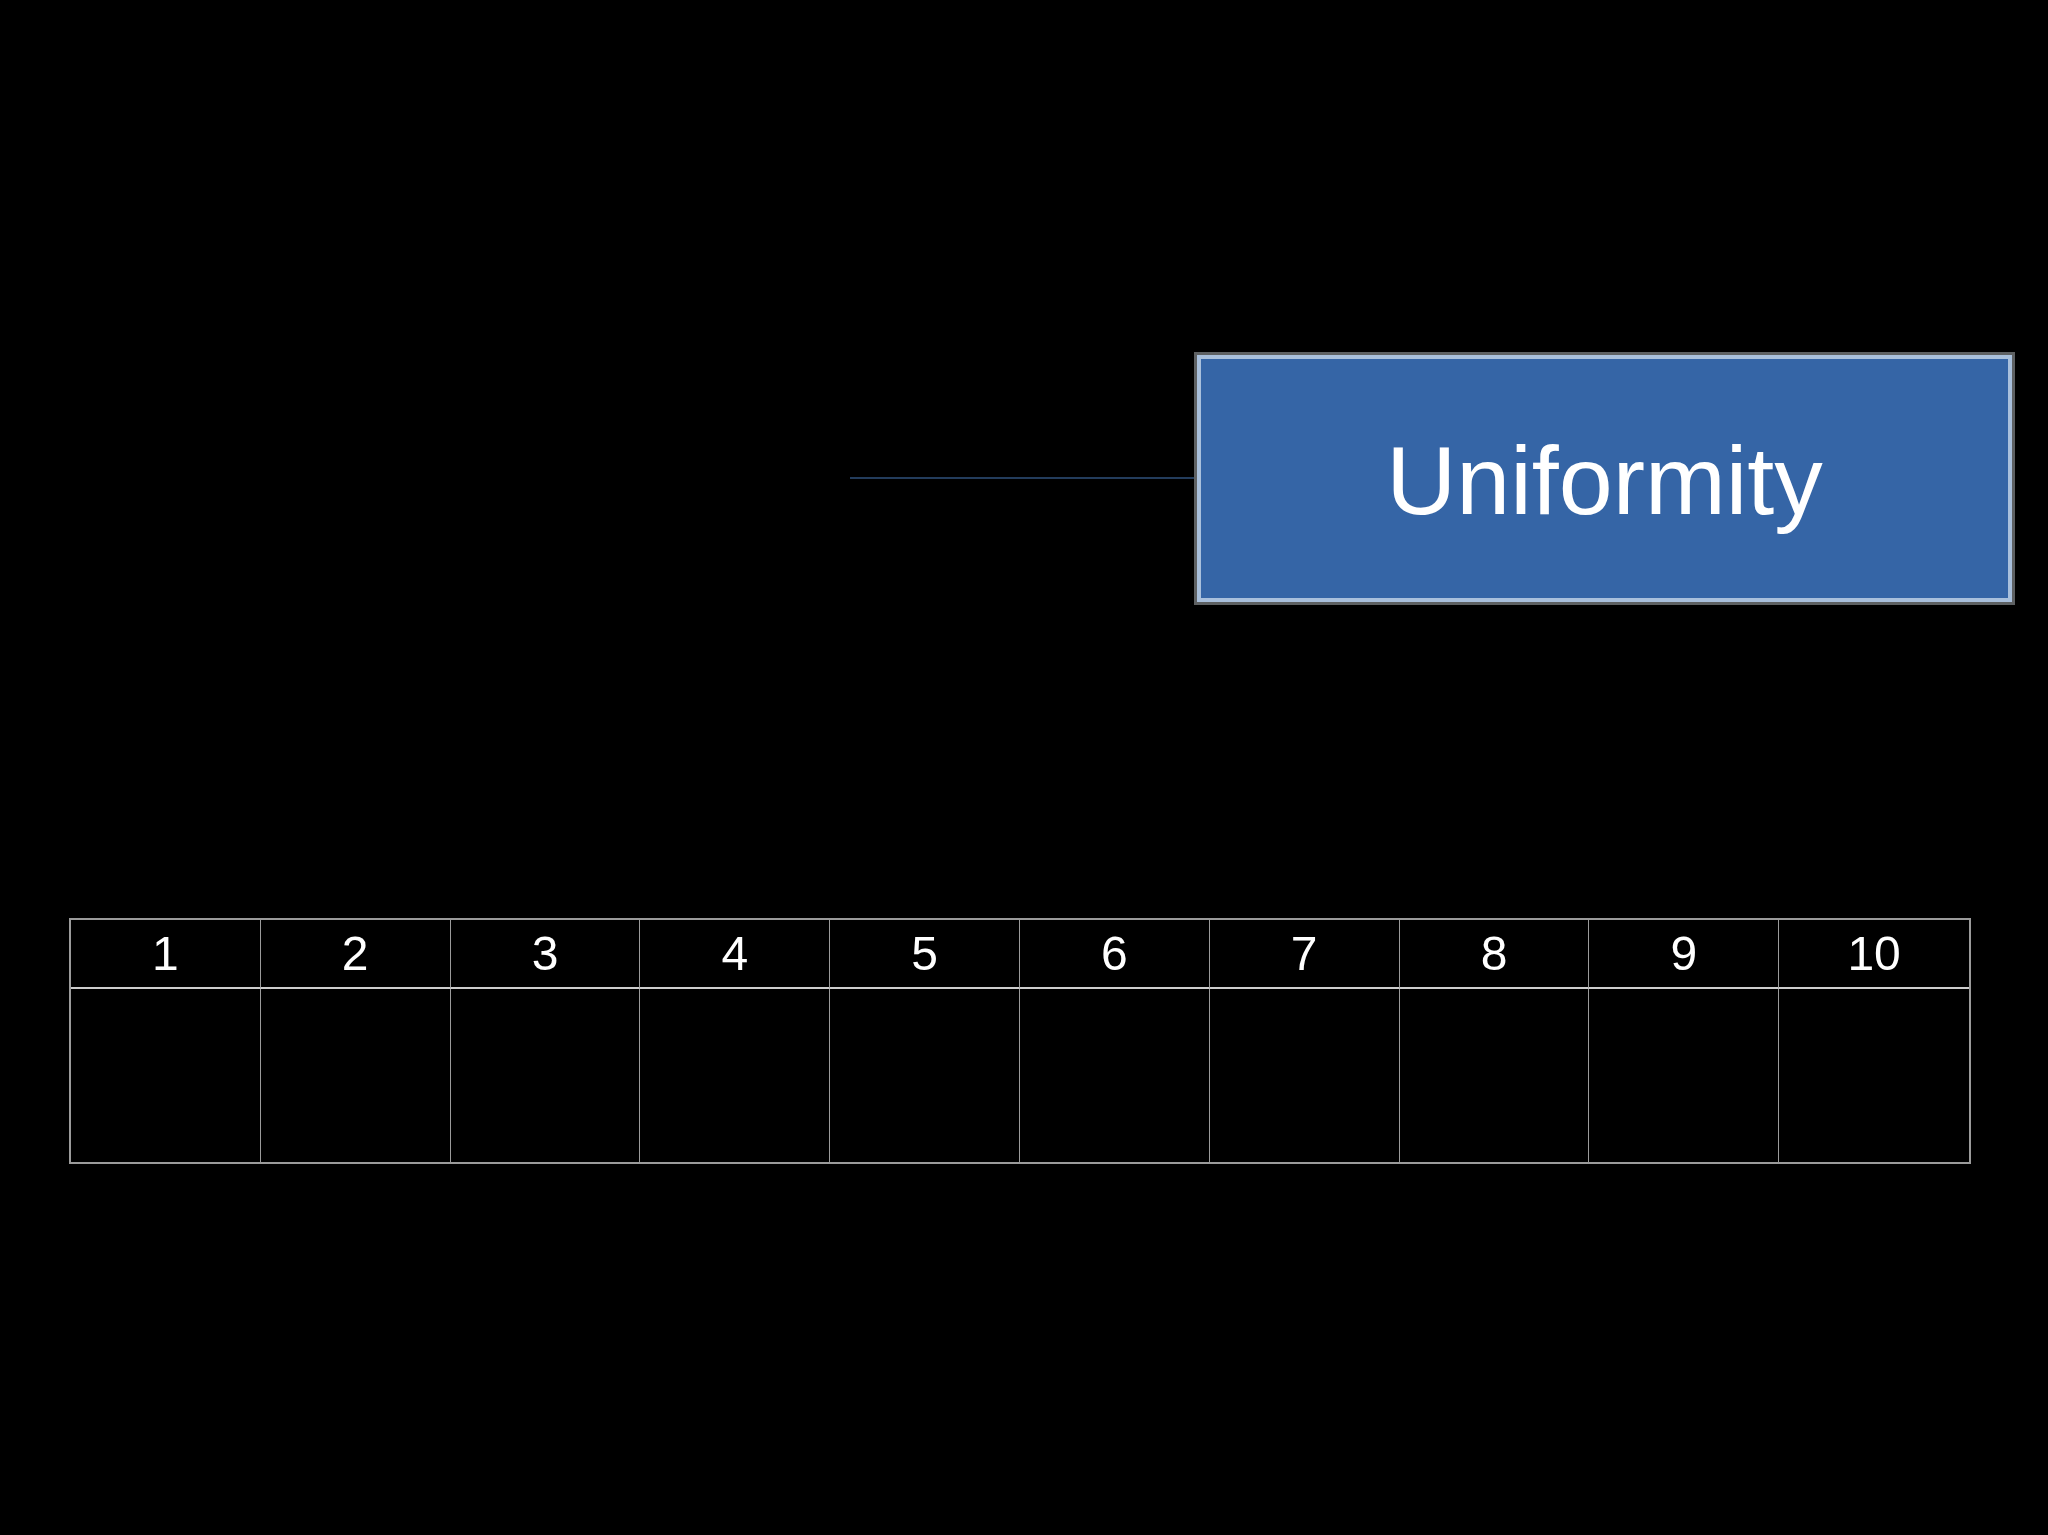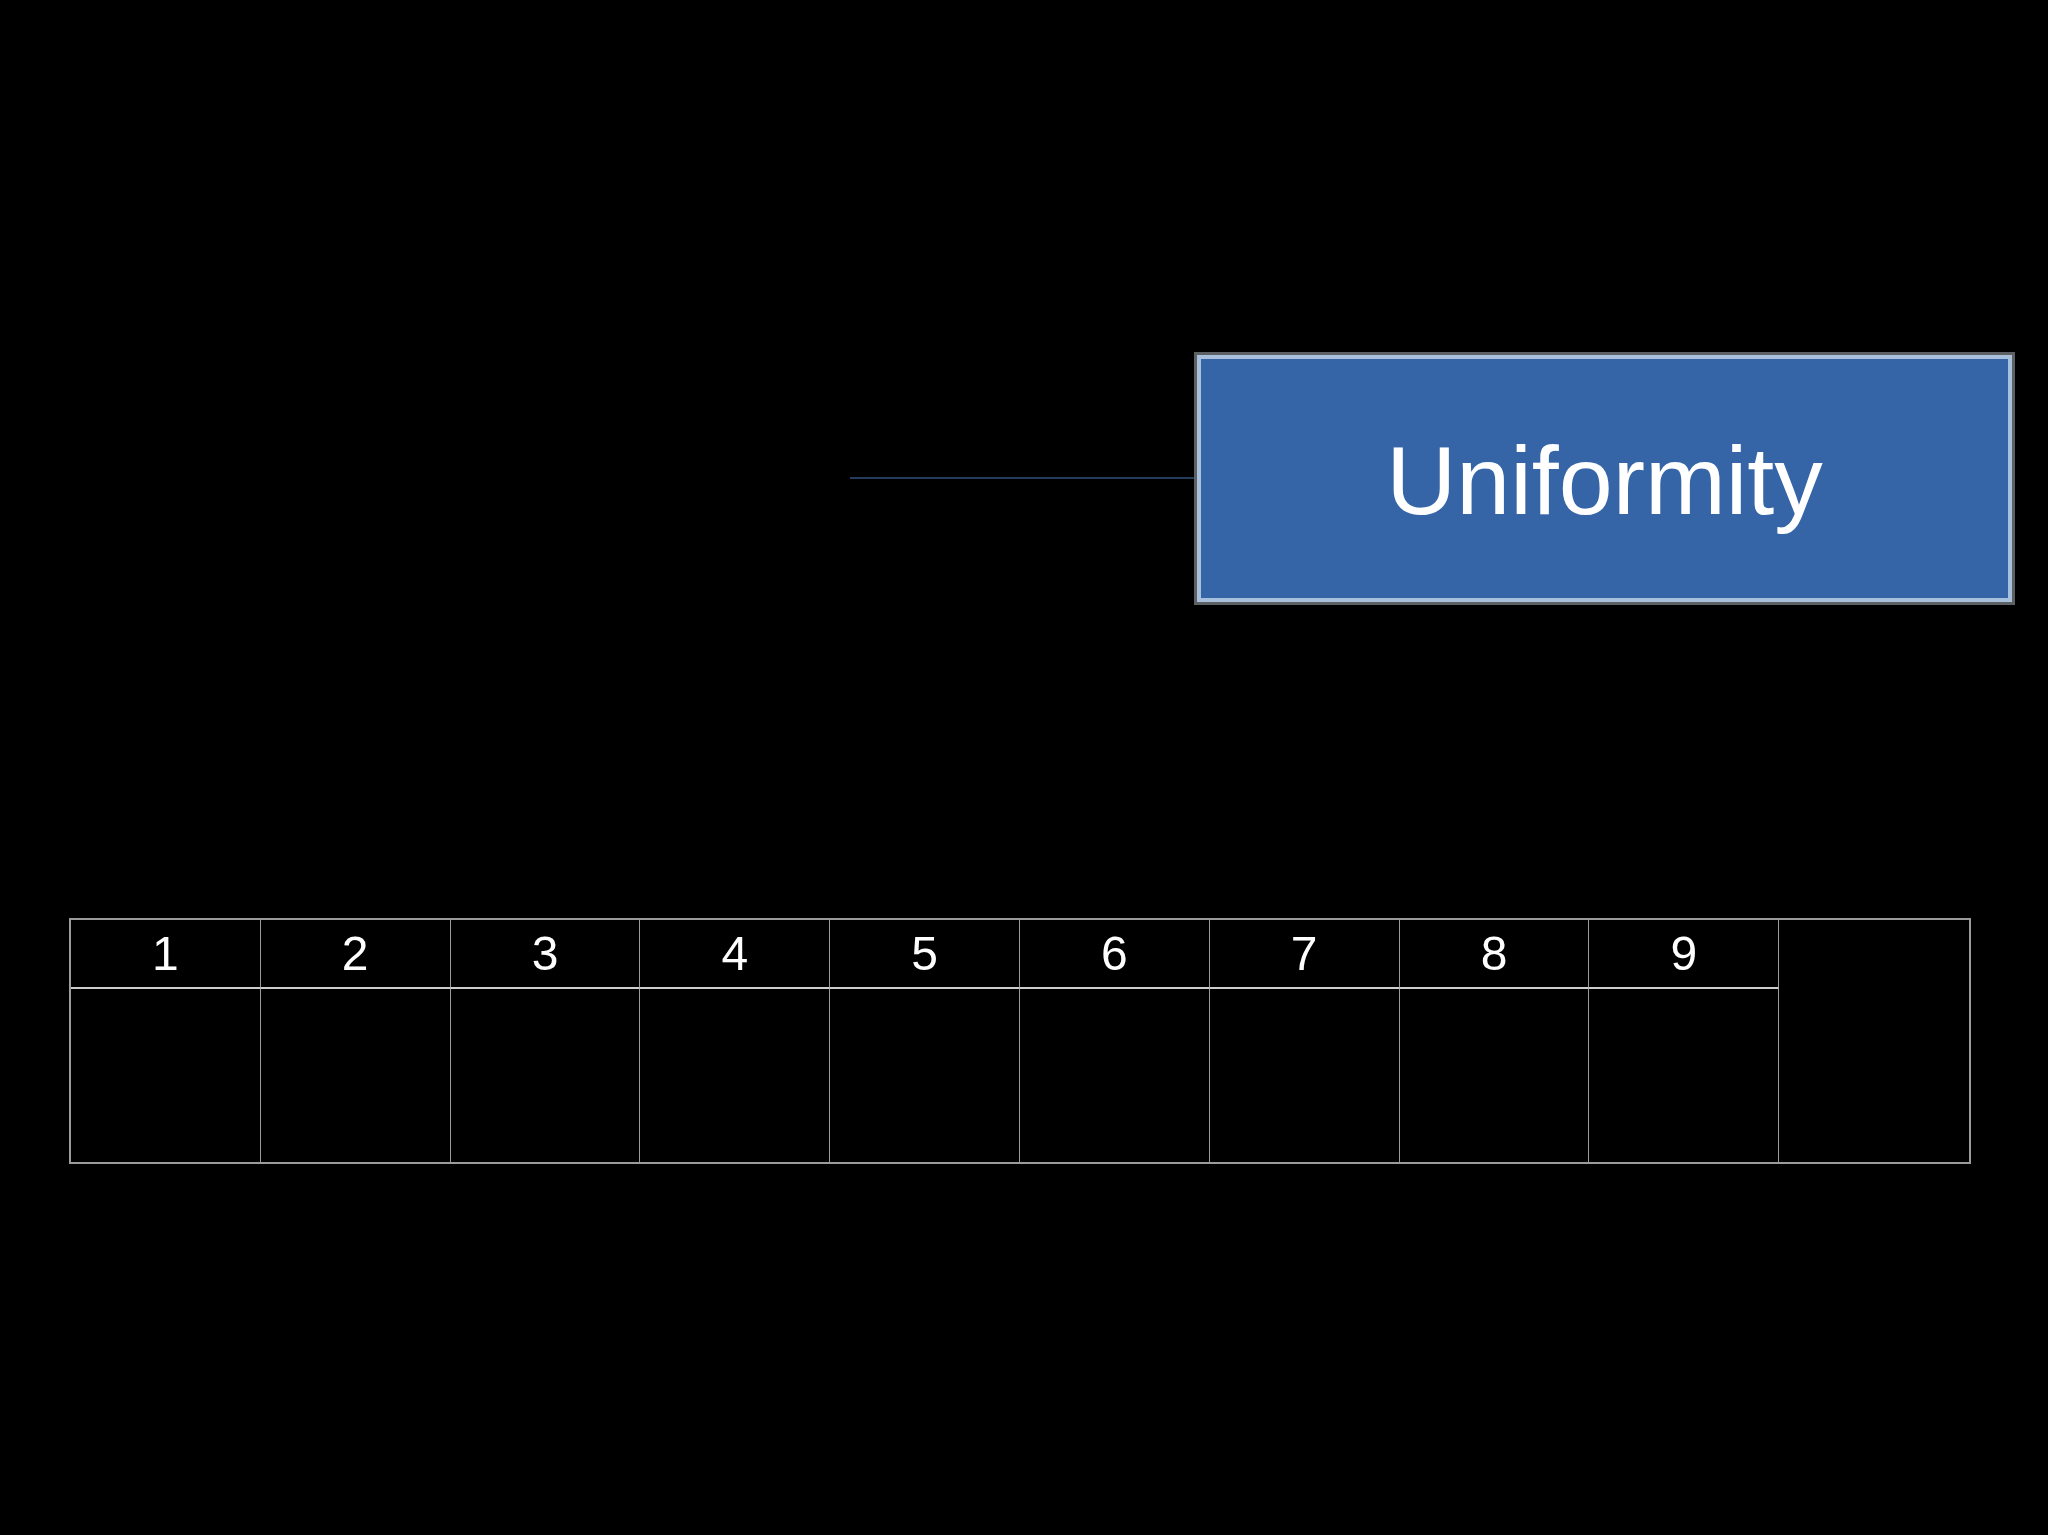--- a/index.html
+++ b/index.html
@@ -95,20 +95,21 @@
 
     <div class="cell head">1</div>
     <div class="cell head">2</div>
     <div class="cell head">3</div>
     <div class="cell head">4</div>
     <div class="cell head">5</div>
     <div class="cell head">6</div>
     <div class="cell head">7</div>
     <div class="cell head">8</div>
     <div class="cell head">9</div>
+    <div class="cell head">10</div>
 
     <div class="cell body"></div>
     <div class="cell body"></div>
     <div class="cell body"></div>
     <div class="cell body"></div>
     <div class="cell body"></div>
     <div class="cell body"></div>
     <div class="cell body"></div>
     <div class="cell body"></div>
     <div class="cell body"></div>

